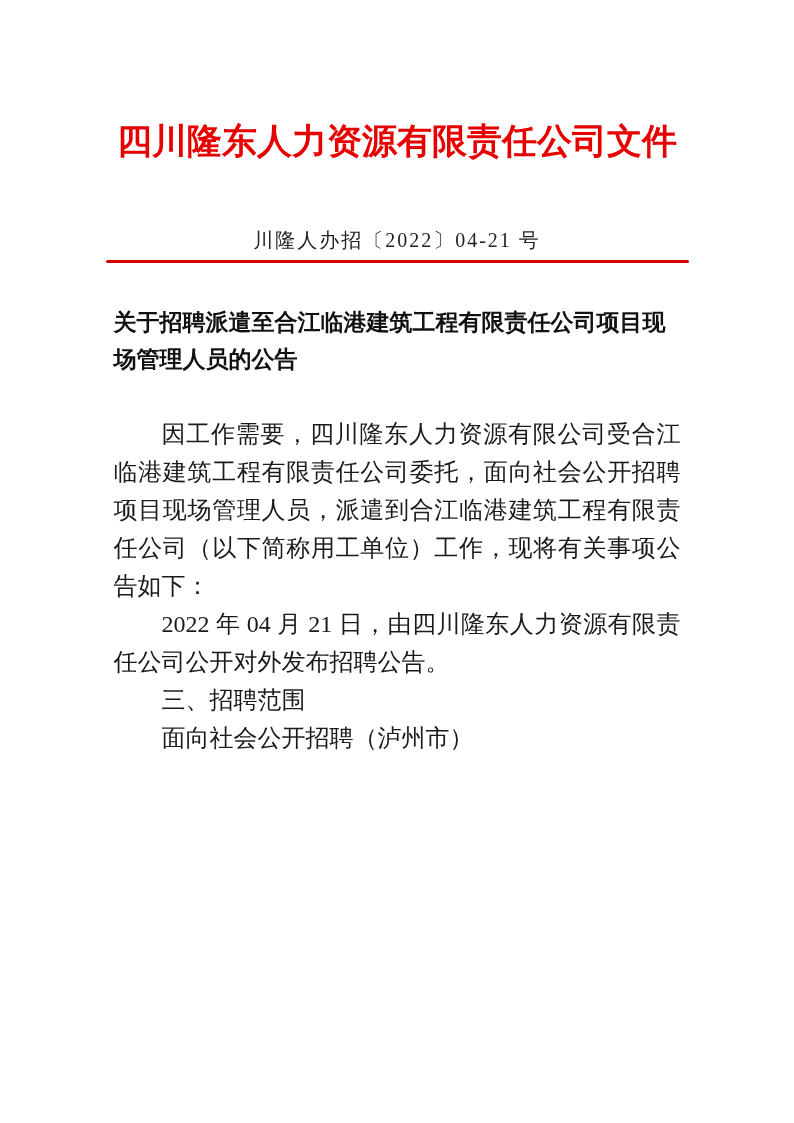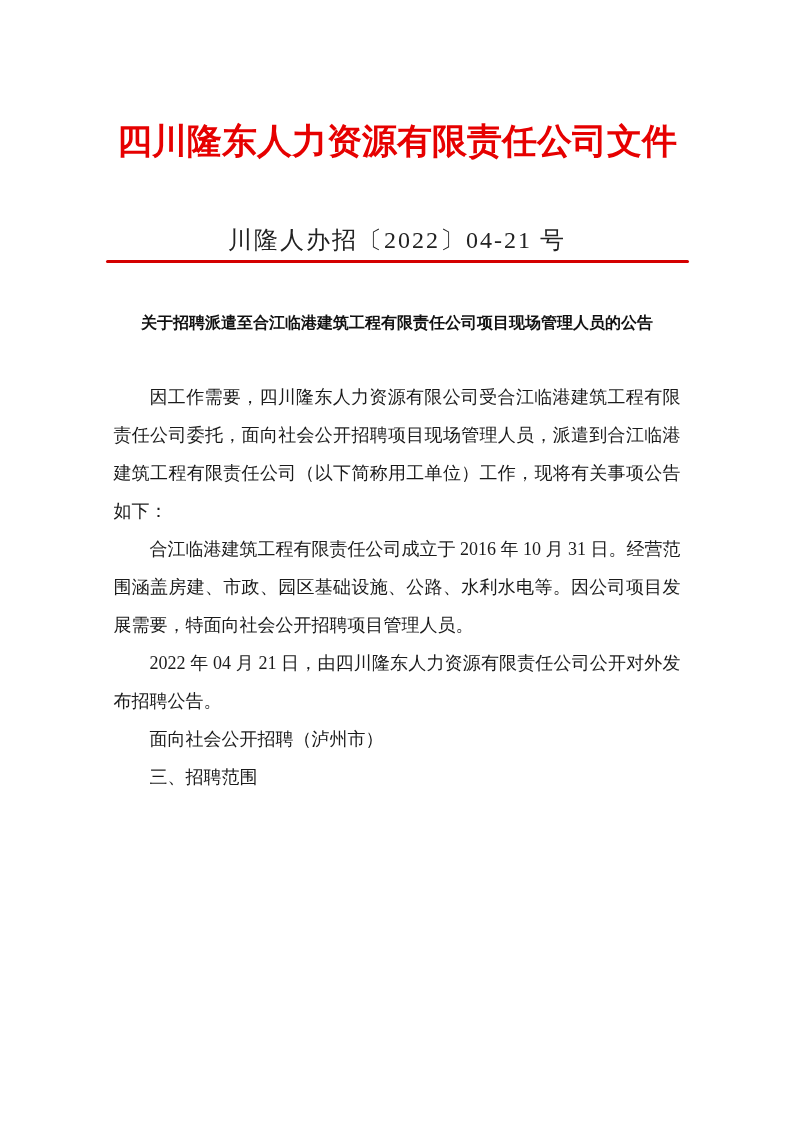--- a/index.html
+++ b/index.html
@@ -28,44 +28,43 @@
   .org-title {
     font-size: 35px;
     line-height: 52px;
     font-weight: bold;
     color: var(--header-red);
     text-align: center;
     white-space: nowrap;
   }
   .doc-number {
     margin-top: 60px;
-    font-size: 24px;
+    font-size: 20px;
     line-height: 24px;
     letter-spacing: 2px;
     text-align: center;
     color: #222222;
   }
   .red-rule {
     margin-top: 8px;
     margin-left: -8px;
     width: 583px;
     height: 3px;
     background: var(--rule-red);
   }
   .doc-subject {
     margin-top: 41px;
-    font-size: 16px;
+    font-size: 23px;
     line-height: 37px;
     font-weight: bold;
-    text-align: center;
     color: #111111;
   }
   .doc-body {
     margin-top: 37px;
-    font-size: 18px;
+    font-size: 24px;
     line-height: 38px;
     text-align: justify;
     color: var(--text-color);
   }
   .doc-body p {
     text-indent: 2em;
   }
 </style>
 </head>
 <body>
@@ -76,20 +75,19 @@
     <div class="org-title">四川隆东人力资源有限责任公司文件</div>
 
     <div class="doc-number">川隆人办招〔2022〕04-21 号</div>
 
     <div class="red-rule"></div>
 
     <div class="doc-subject">关于招聘派遣至合江临港建筑工程有限责任公司项目现场管理人员的公告</div>
 
     <div class="doc-body">
       <p>因工作需要，四川隆东人力资源有限公司受合江临港建筑工程有限责任公司委托，面向社会公开招聘项目现场管理人员，派遣到合江临港建筑工程有限责任公司（以下简称用工单位）工作，现将有关事项公告如下：</p>
-        <p>合江临港建筑工程有限责任公司成立于 2016 年 10 月 31 日。经营范围涵盖房建、市政、园区基础设施、公路、水利水电等。因公司项目发展需要，特面向社会公开招聘项目管理人员。</p>
         <p>2022 年 04 月 21 日，由四川隆东人力资源有限责任公司公开对外发布招聘公告。</p>
+        <p>三、招聘范围</p>
         <p>面向社会公开招聘（泸州市）</p>
-        <p>三、招聘范围</p>
     </div>
 
   </div>
 </div>
 
 </body></html>

